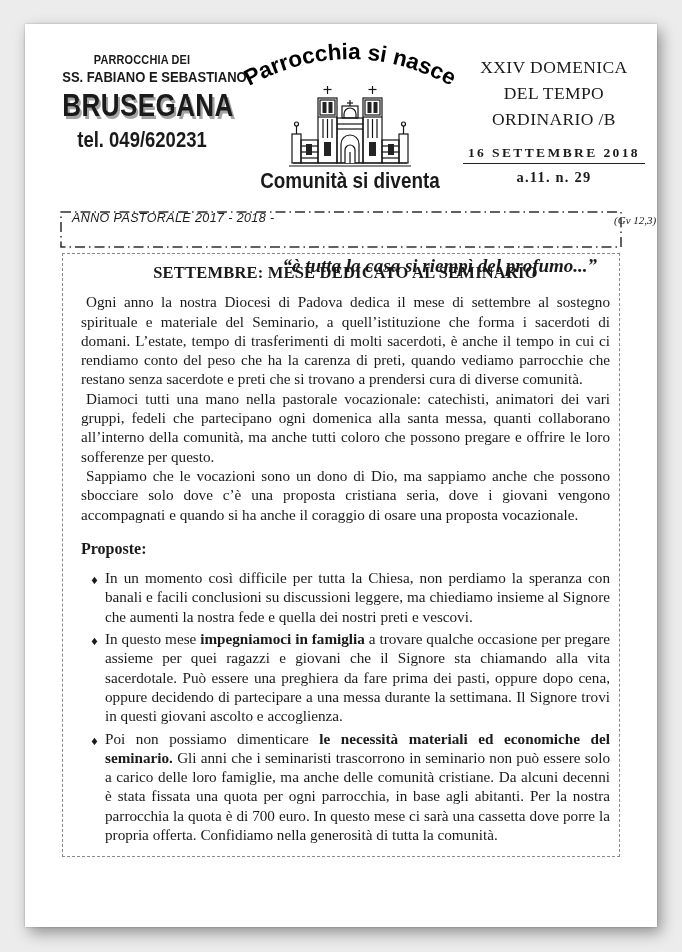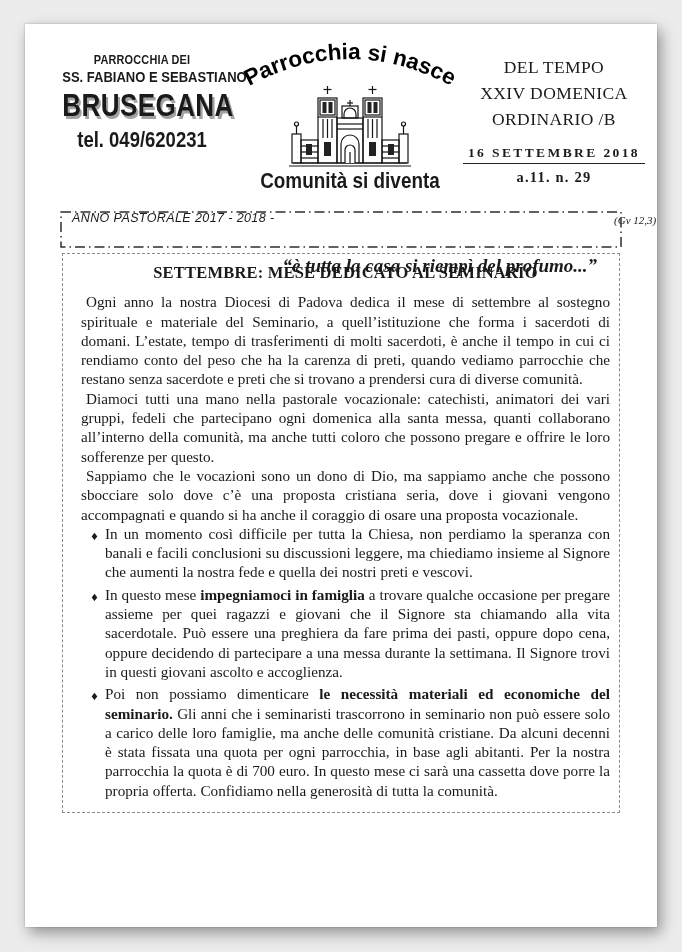--- a/index.html
+++ b/index.html
@@ -181,22 +181,22 @@
           <line x1="54" y1="47" x2="80" y2="47"></line>
           <path d="M 58,81 L 58,62 A 9,9 0 0 1 76,62 L 76,81"></path>
           <path d="M 62,81 L 62,68 A 5,5 0 0 1 72,68 L 72,81" fill="#fff"></path>
           <line x1="67" y1="70" x2="67" y2="81"></line>
         </svg>
 
         <span class="cond comunita">Comunità si diventa</span>
       </div>
 
       <div class="col-right">
+        <div class="r-line">XXIV DOMENICA</div>
         <div class="r-line">DEL TEMPO</div>
-        <div class="r-line">XXIV DOMENICA</div>
         <div class="r-line">ORDINARIO /B</div>
         <div>
           <span class="r-date">16 SETTEMBRE 2018</span>
         </div>
         <div class="r-issue">a.11. n. 29</div>
       </div>
     </div>
 
     <div class="banner">
       <svg class="banner-border" preserveAspectRatio="none" viewBox="0 0 562 37">
@@ -207,20 +207,21 @@
       <span class="banner-cite">(Gv 12,3)</span>
     </div>
 
     <div class="article-box">
       <div class="article-title">SETTEMBRE: MESE DEDICATO AL SEMINARIO</div>
 
       <p>Ogni anno la nostra Diocesi di Padova dedica il mese di settembre al sostegno spirituale e materiale del Seminario, a quell’istituzione che forma i sacerdoti di domani. L’estate, tempo di trasferimenti di molti sacerdoti, è anche il tempo in cui ci rendiamo conto del peso che ha la carenza di preti, quando vediamo parrocchie che restano senza sacerdote e preti che si trovano a prendersi cura di diverse comunità.</p>
       <p>Diamoci tutti una mano nella pastorale vocazionale: catechisti, animatori dei vari gruppi, fedeli che partecipano ogni domenica alla santa messa, quanti collaborano all’interno della comunità, ma anche tutti coloro che possono pregare e offrire le loro sofferenze per questo.</p>
       <p>Sappiamo che le vocazioni sono un dono di Dio, ma sappiamo anche che possono sbocciare solo dove c’è una proposta cristiana seria, dove i giovani vengono accompagnati e quando si ha anche il coraggio di osare una proposta vocazionale.</p>
 
+      <div class="proposte">Proposte:</div>
 
       <div class="bullet-row">
         <span class="bullet-marker">♦</span>
         <span class="bullet-text">
           <span>In un momento così difficile per tutta la Chiesa, non perdiamo la speranza con banali e facili conclusioni su discussioni leggere, ma chiediamo insieme al Signore che aumenti la nostra fede e quella dei nostri preti e vescovi.</span><span class="b"></span><span></span>
         </span>
       </div>
 
       <div class="bullet-row">
         <span class="bullet-marker">♦</span>

